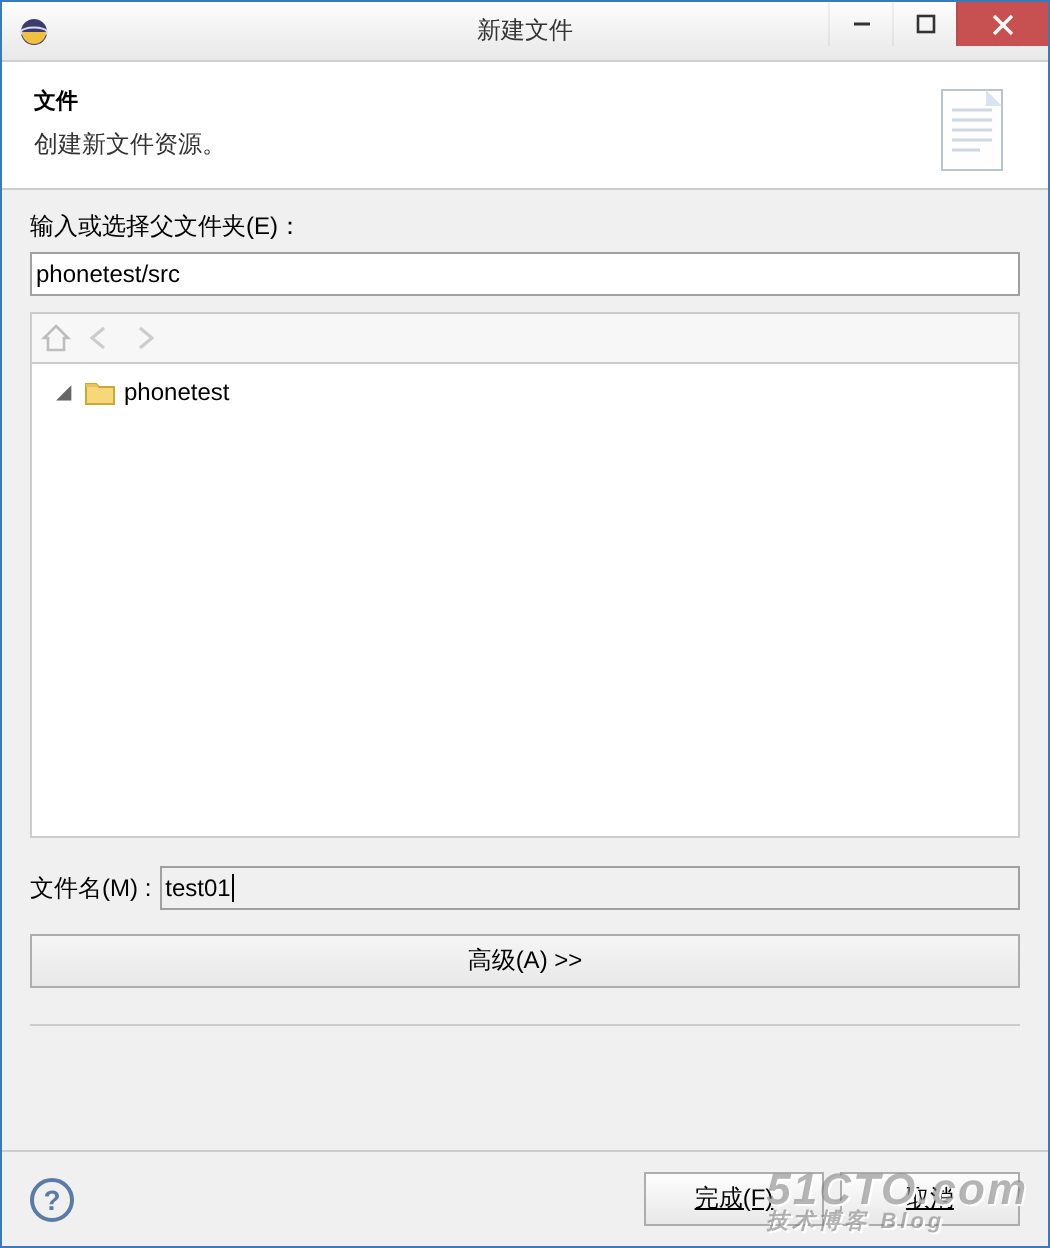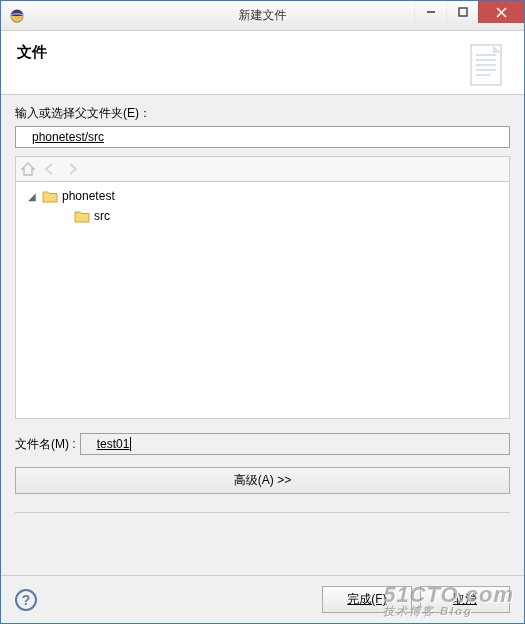--- a/index.html
+++ b/index.html
@@ -62,21 +62,21 @@
       width: 46px;
     }
     .header-area {
       background: #fff;
       border-bottom: 1px solid #ccc;
       padding: 12px 16px 10px 16px;
       position: relative;
       min-height: 64px;
     }
     .header-area h1 {
-      font-size: 15px;
+      font-size: 11px;
       font-weight: bold;
       margin-bottom: 6px;
     }
     .header-area .desc {
       font-size: 12px;
       color: #333;
     }
     .header-icon {
       position: absolute;
       right: 16px;
@@ -92,26 +92,25 @@
       overflow: hidden;
     }
     .field-label {
       font-size: 12px;
       margin-bottom: 4px;
       color: #000000;
     }
     .text-input {
       width: 100%;
       border: 1px solid #a0a0a0;
-      padding: 3px 16px;
+      padding: 3px 2px;
       font-size: 12px;
       font-family: inherit;
       height: 22px;
       outline: none;
-      text-decoration: underline;
     }
     .toolbar-small {
       display: flex;
       gap: 6px;
       padding: 4px 4px;
       border: 1px solid #ccc;
       border-bottom: none;
       margin-top: 8px;
       background: #f7f7f7;
       align-items: center;
@@ -256,20 +255,21 @@
         <svg width="11" height="11">
             <line x1="1" y1="1" x2="10" y2="10" stroke="#fff" stroke-width="1.6"></line>
             <line x1="10" y1="1" x2="1" y2="10" stroke="#fff" stroke-width="1.6"></line>
           </svg>
       </div>
     </div>
   </div>
 
   <div class="header-area">
     <h1>文件</h1>
+    <div class="desc">创建新文件资源。</div>
     <div class="header-icon">
       <svg viewBox="0 0 42 50" width="42" height="50">
         <rect x="5" y="4" width="30" height="40" fill="#fefefe" stroke="#b8c4d0" stroke-width="1"></rect>
         <polygon points="27,4 35,12 27,12" fill="#dbe4ee"></polygon>
         <line x1="10" y1="14" x2="30" y2="14" stroke="#cfd8e2" stroke-width="1.5"></line>
         <line x1="10" y1="19" x2="30" y2="19" stroke="#cfd8e2" stroke-width="1.5"></line>
         <line x1="10" y1="24" x2="30" y2="24" stroke="#cfd8e2" stroke-width="1.5"></line>
         <line x1="10" y1="29" x2="30" y2="29" stroke="#cfd8e2" stroke-width="1.5"></line>
         <line x1="10" y1="34" x2="24" y2="34" stroke="#cfd8e2" stroke-width="1.5"></line>
       </svg>
@@ -302,29 +302,20 @@
       <div class="tree-row level-1">
         <span class="expander">◢</span>
         <span class="folder-icon">
           <svg viewBox="0 0 16 14" width="16" height="14">
             <path d="M1 3 L6 3 L7.5 4.5 L15 4.5 L15 13 L1 13 Z" fill="#f7d77a" stroke="#c9a836"></path>
             <path d="M1 3 L6 3 L7.5 4.5 L1 4.5 Z" fill="#eac457"></path>
           </svg>
         </span>
         <span>phonetest</span>
       </div>
-      <div class="tree-row level-2">
-        <span class="expander"></span>
-        <span class="folder-icon">
-          <svg viewBox="0 0 16 14" width="16" height="14">
-            <path d="M1 3 L6 3 L7.5 4.5 L15 4.5 L15 13 L1 13 Z" fill="#f7d77a" stroke="#c9a836"></path>
-          </svg>
-        </span>
-        <span>src</span>
-      </div>
     </div>
 
     <div class="filename-row">
       <span class="field-label" style="margin:0">文件名(M) :</span>
       <div class="text-input" style="display:flex;align-items:center;">
         <span>test01</span>
           <span class="caret-bar"></span>
       </div>
     </div>
 

